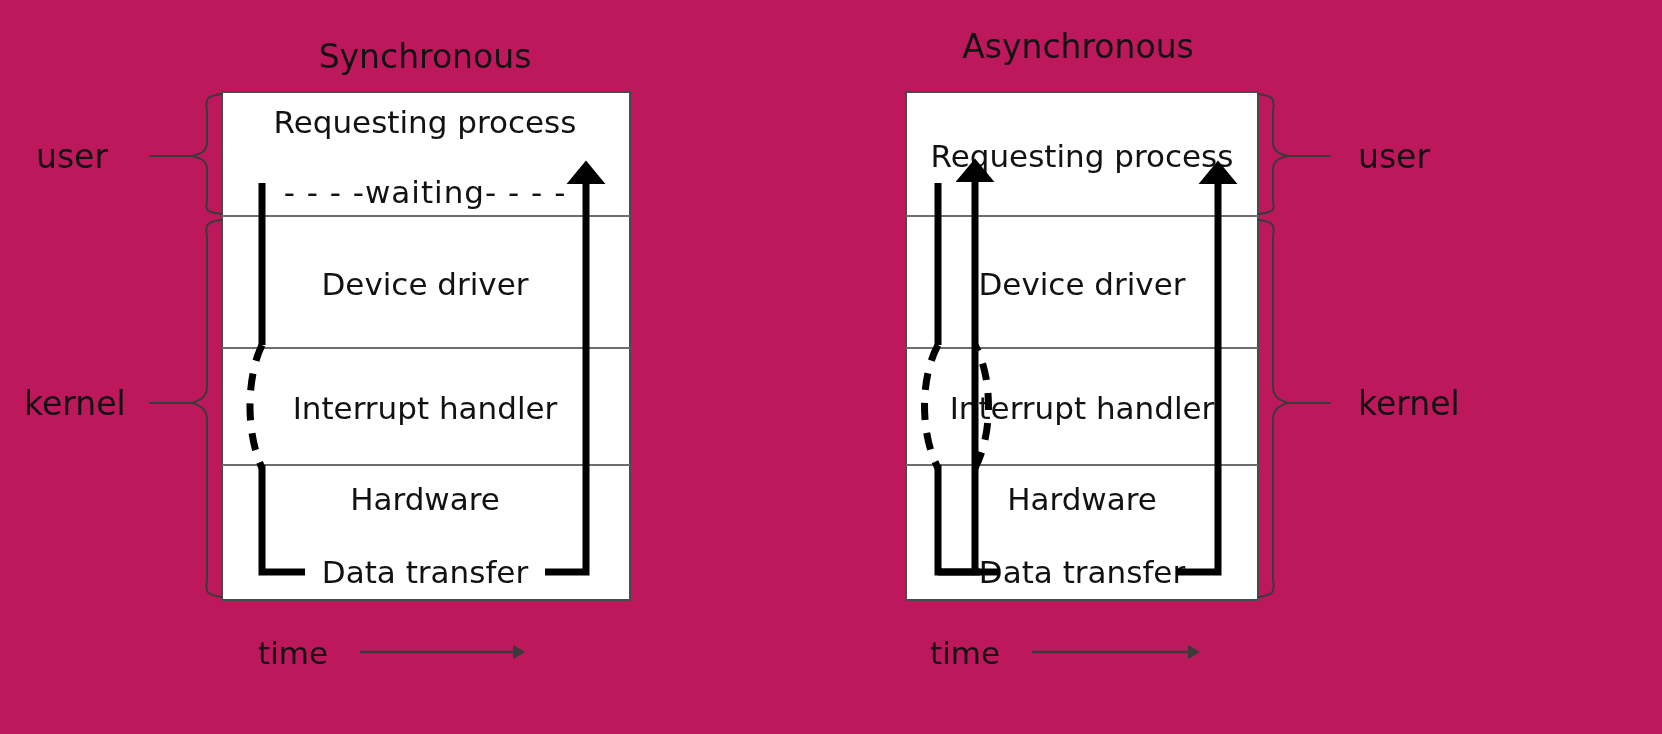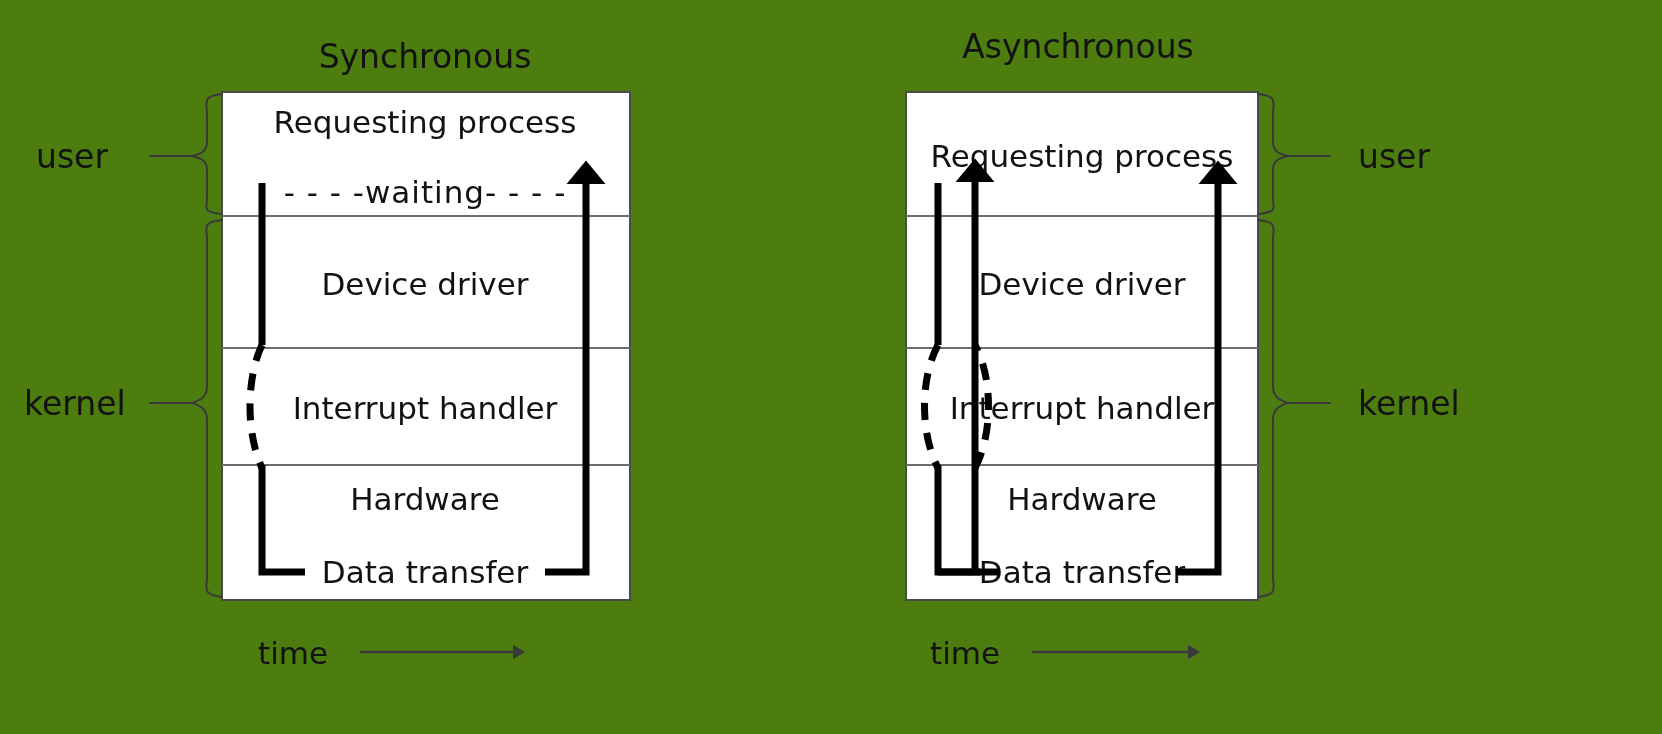--- a/index.html
+++ b/index.html
@@ -11,21 +11,21 @@
     width: 1662px;
     height: 734px;
     font-family: "DejaVu Sans", sans-serif;
     overflow: hidden;
     position: relative;
   }
   #stage {
     position: relative;
     width: 1662px;
     height: 734px;
-    background: #4d7c0f;
+    background: #be185d;
   }
   svg.diagram {
     position: absolute;
     left: 0;
     top: 0;
     width: 1662px;
     height: 734px;
     display: block;
   }
   .box-border {

